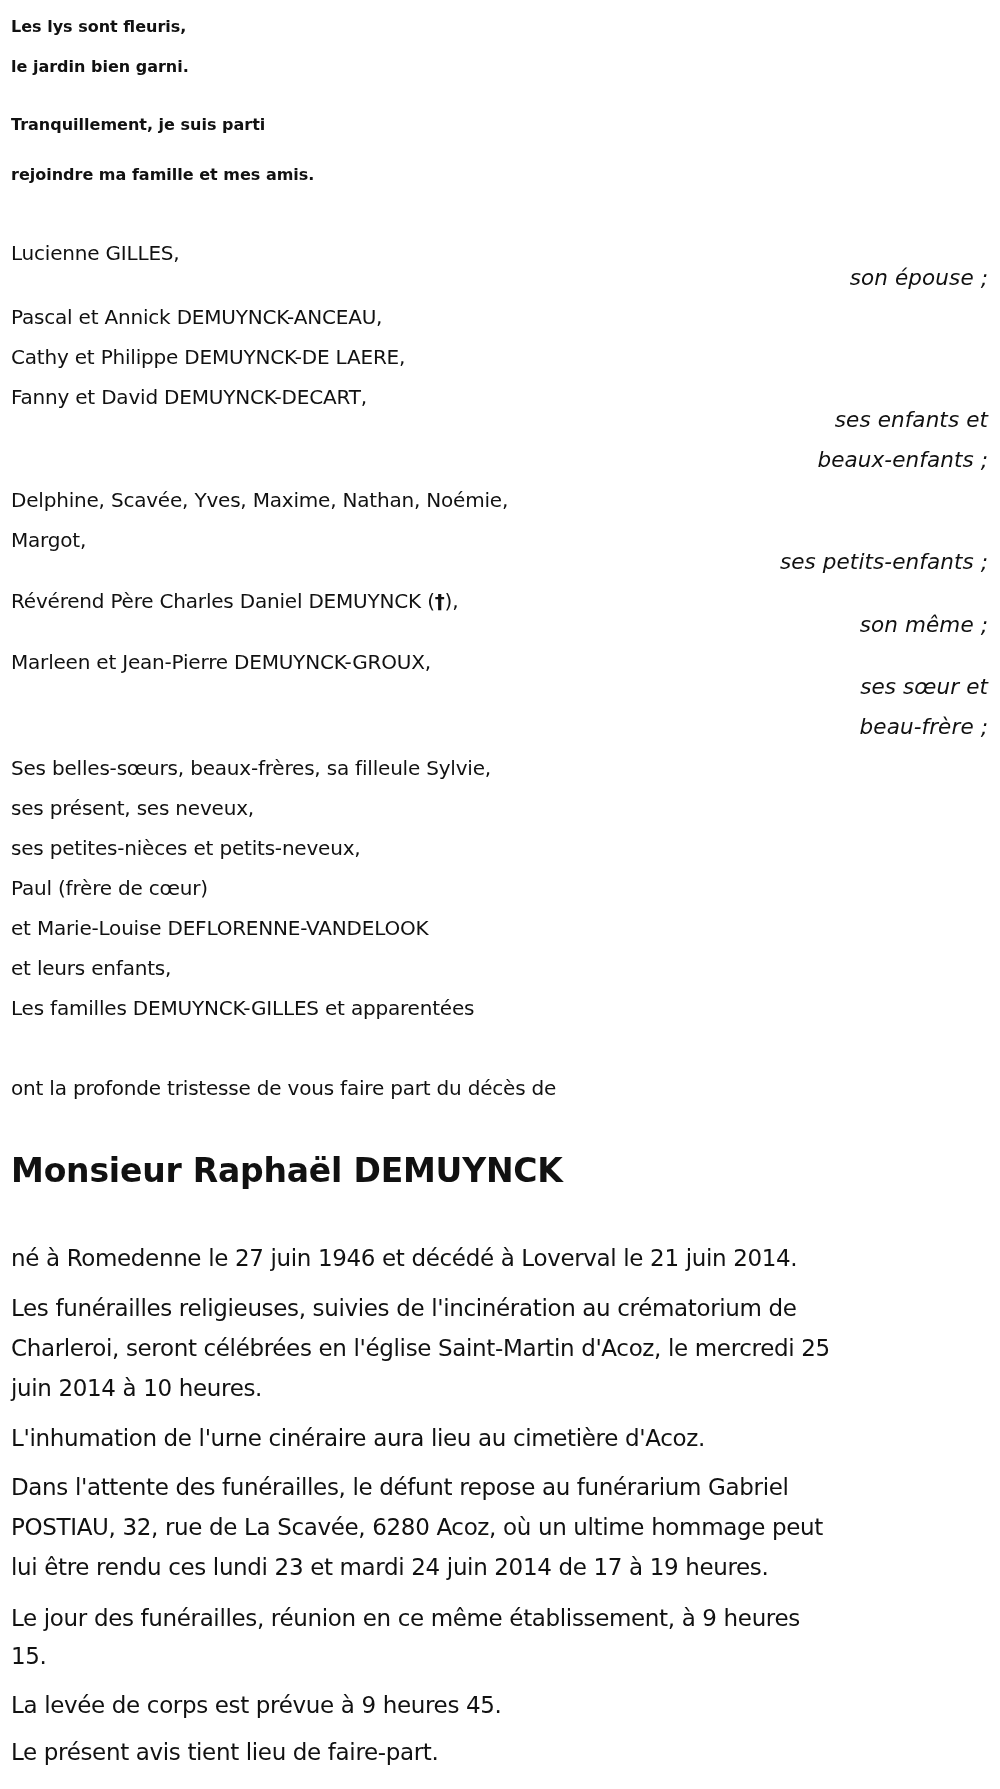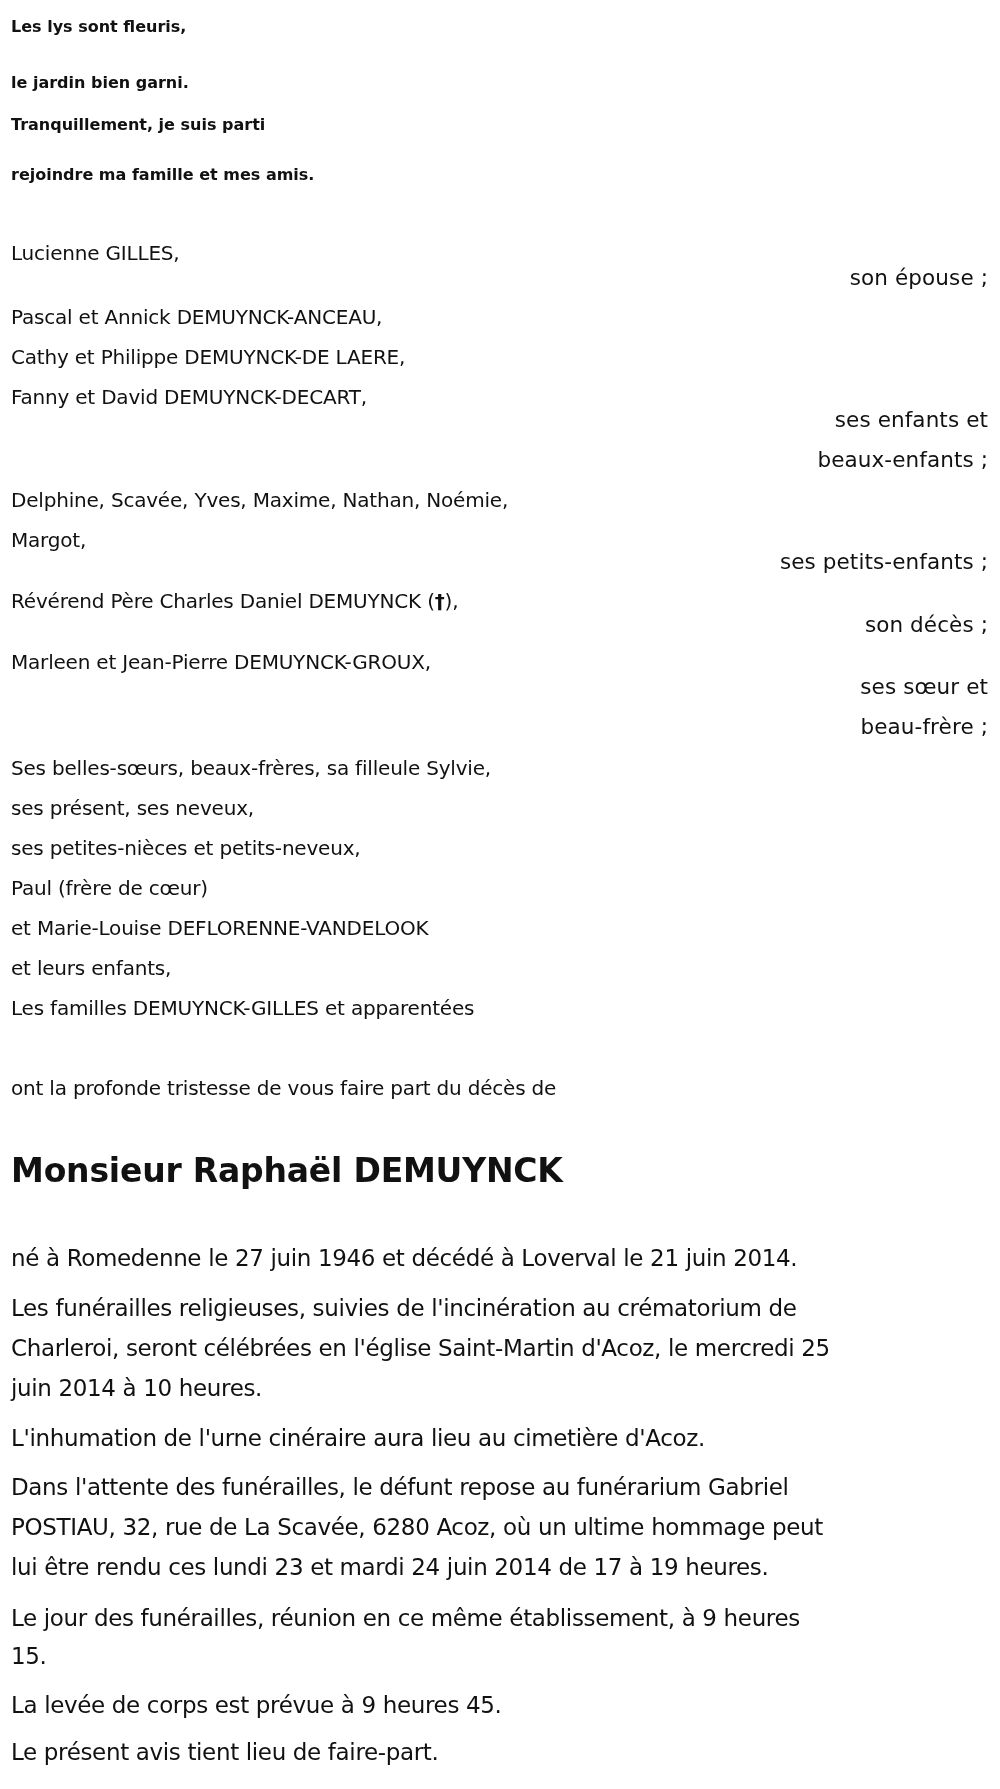--- a/index.html
+++ b/index.html
@@ -1,52 +1,52 @@
 <!DOCTYPE html>
 <html><head>
   <meta charset="utf-8">
   <style>
     html, body { margin: 0; padding: 0; background: #ffffff; }
     body { width: 1000px; height: 1789px; position: relative; overflow: hidden;
            font-family: "DejaVu Sans", sans-serif; color: #111111; }
     .line { position: absolute; left: 11px; height: 30px; line-height: 30px;
             font-size: 20px; white-space: nowrap; letter-spacing: -0.2px; }
     .poem { font-weight: bold; font-size: 16px; letter-spacing: 0; }
-    .rel { left: auto; right: 12px; font-size: 21.5px; text-align: right; letter-spacing: 0.1px; }
+    .rel { left: auto; right: 12px; font-style: italic; font-size: 21.5px; text-align: right; letter-spacing: 0.1px; }
     .heading { position: absolute; left: 11px; height: 44px; line-height: 44px;
                font-size: 33px; font-weight: bold; white-space: nowrap; letter-spacing: -0.2px; text-align: center; }
     .body { font-size: 23px; letter-spacing: -0.35px; }
     .cross { font-weight: bold; }
   </style>
 </head>
 <body>
 
 <div>
   <div class="line poem" style="top:12px">Les lys sont fleuris,</div>
-  <div class="line poem" style="top:68px">le jardin bien garni.</div>
+  <div class="line poem" style="top:52px">le jardin bien garni.</div>
   <div class="line poem" style="top:110px">Tranquillement, je suis parti</div>
   <div class="line poem" style="top:160px">rejoindre ma famille et mes amis.</div>
 </div>
 
 <div>
   <div class="line" style="top:238px">Lucienne GILLES,</div>
   <div class="line rel" style="top:263px">son épouse ;</div>
 
   <div class="line" style="top:302px">Pascal et Annick DEMUYNCK-ANCEAU,</div>
   <div class="line" style="top:342px">Cathy et Philippe DEMUYNCK-DE LAERE,</div>
   <div class="line" style="top:382px">Fanny et David DEMUYNCK-DECART,</div>
   <div class="line rel" style="top:405px">ses enfants et</div>
   <div class="line rel" style="top:445px">beaux-enfants ;</div>
 
   <div class="line" style="top:485px">Delphine, Scavée, Yves, Maxime, Nathan, Noémie,</div>
   <div class="line" style="top:525px">Margot,</div>
   <div class="line rel" style="top:547px">ses petits-enfants ;</div>
 
   <div class="line" style="top:586px"><span>Révérend Père Charles Daniel DEMUYNCK (</span><span class="cross">†</span><span>),</span></div>
-  <div class="line rel" style="top:610px">son décès ;</div>
+  <div class="line rel" style="top:610px">son même ;</div>
 
   <div class="line" style="top:647px">Marleen et Jean-Pierre DEMUYNCK-GROUX,</div>
   <div class="line rel" style="top:672px">ses sœur et</div>
   <div class="line rel" style="top:712px">beau-frère ;</div>
 
   <div class="line" style="top:753px">Ses belles-sœurs, beaux-frères, sa filleule Sylvie,</div>
   <div class="line" style="top:793px">ses présent, ses neveux,</div>
   <div class="line" style="top:833px">ses petites-nièces et petits-neveux,</div>
   <div class="line" style="top:873px">Paul (frère de cœur)</div>
   <div class="line" style="top:913px">et Marie-Louise DEFLORENNE-VANDELOOK</div>

